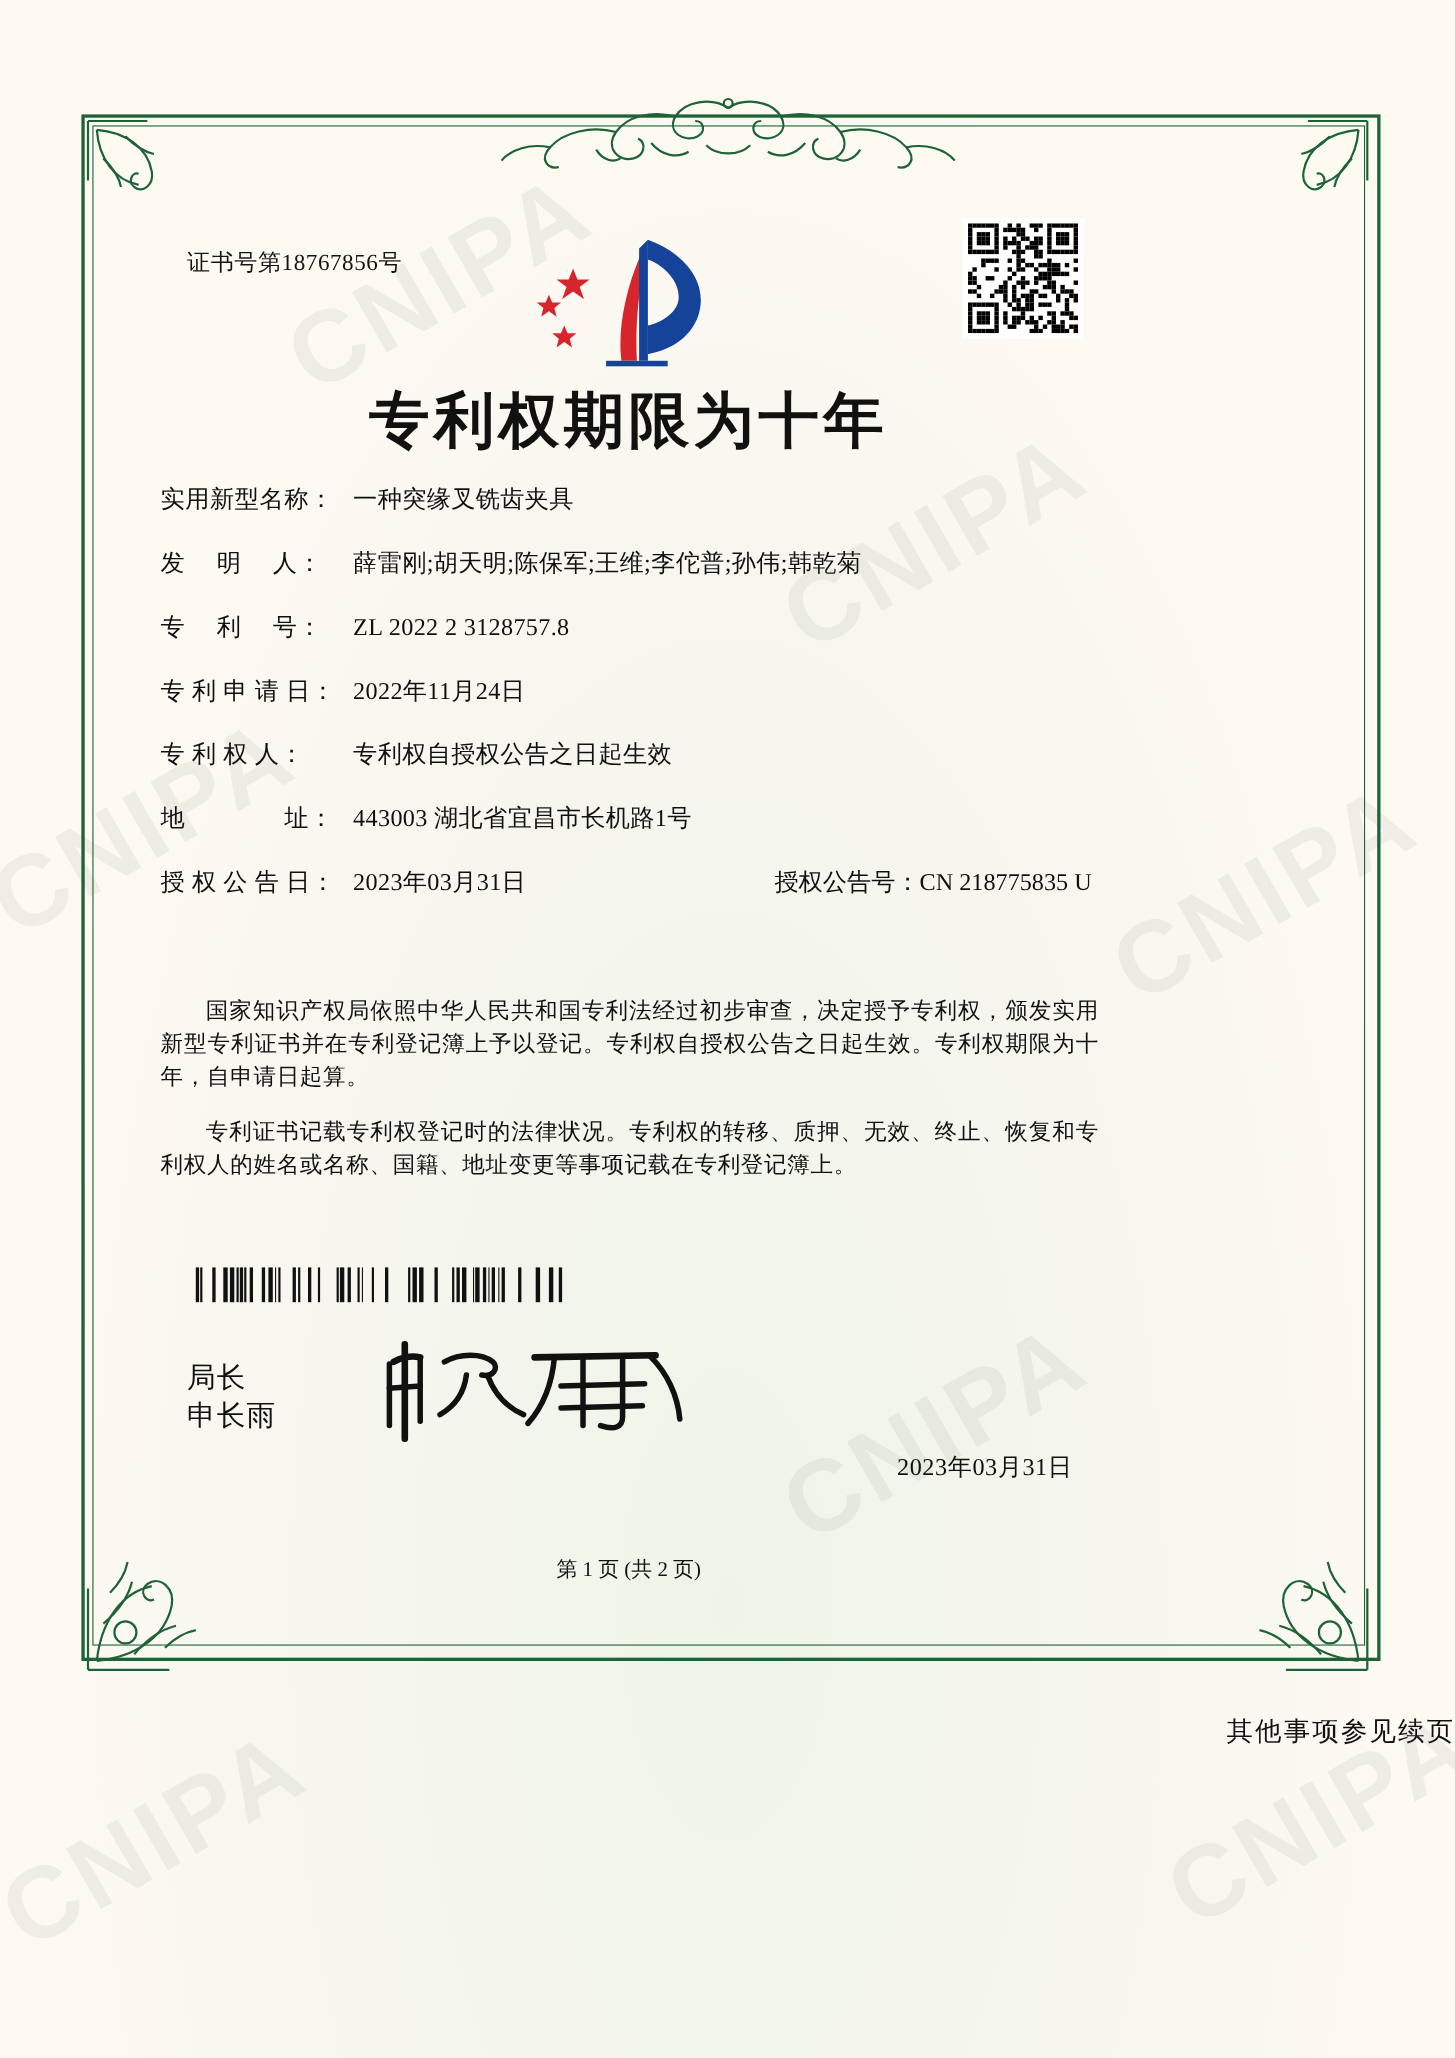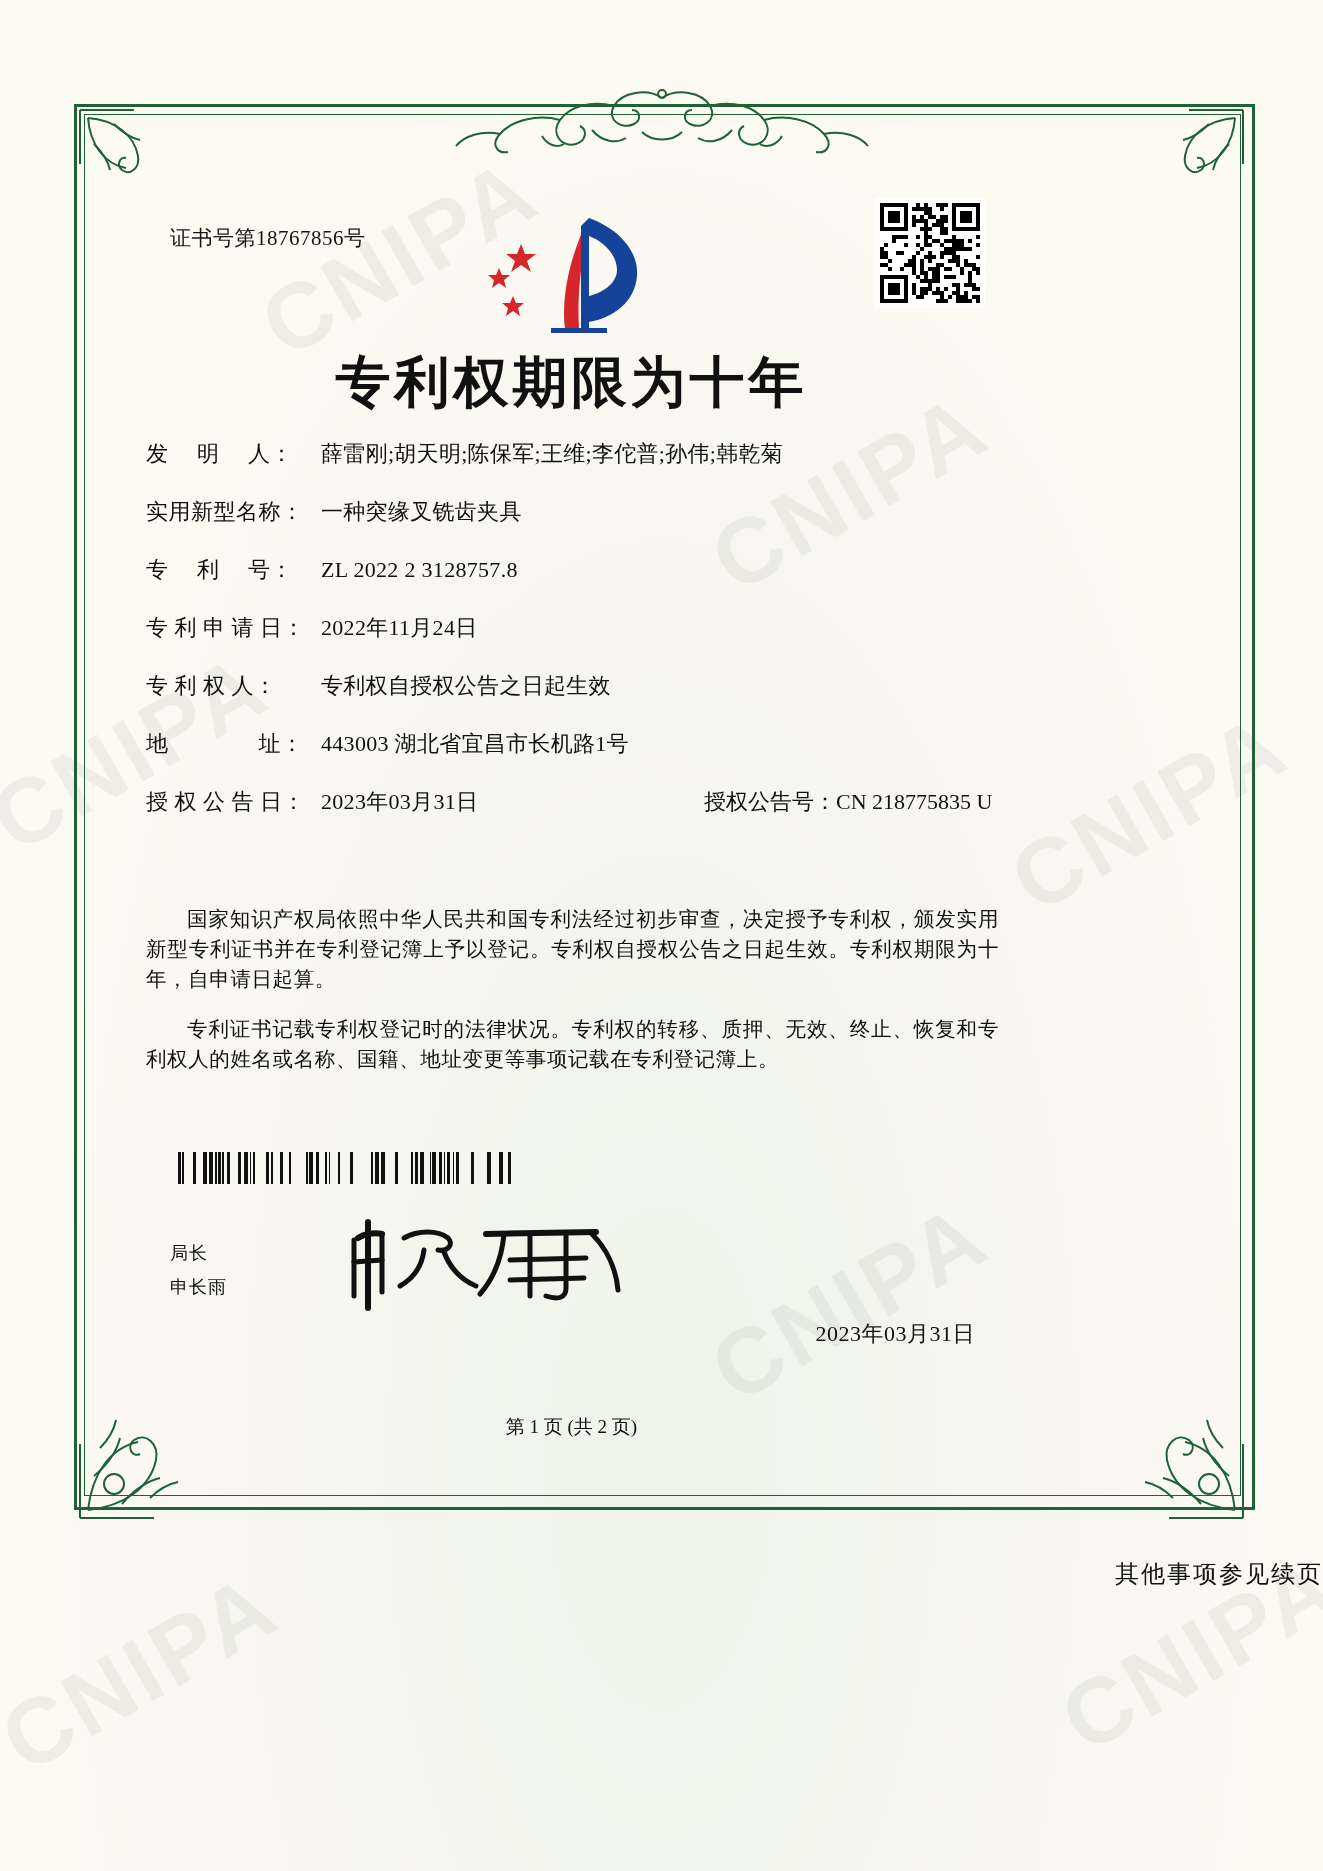--- a/index.html
+++ b/index.html
@@ -178,21 +178,21 @@
     left: 86px;
     top: 1038px;
     width: 345px;
     height: 32px;
   }
 
   .sig-label {
     position: absolute;
     left: 86px;
     top: 1122px;
-    font-size: 18px;
+    font-size: 26px;
     line-height: 34px;
     color: #111;
     letter-spacing: 1px;
   }
 
   .signature {
     position: absolute;
     left: 250px;
     top: 1090px;
     width: 320px;
@@ -624,26 +624,26 @@
         <path d="M112 22 L112 132 L104 132 L104 30 Z" fill="#16439a"></path>
 
         <rect x="74" y="132" width="56" height="5" fill="#16439a"></rect>
       </svg>
     </div>
 
     <div class="title">专利权期限为十年</div>
 
     <div class="fields">
       <div class="frow">
+        <div class="flabel">实用新型名称：</div>
+        <div class="fvalue">一种突缘叉铣齿夹具</div>
+      </div>
+      <div class="frow">
         <div class="flabel">发　 明　 人：</div>
         <div class="fvalue">薛雷刚;胡天明;陈保军;王维;李佗普;孙伟;韩乾菊</div>
-      </div>
-      <div class="frow">
-        <div class="flabel">实用新型名称：</div>
-        <div class="fvalue">一种突缘叉铣齿夹具</div>
       </div>
       <div class="frow">
         <div class="flabel">专　 利　 号：</div>
         <div class="fvalue">ZL 2022 2 3128757.8</div>
       </div>
       <div class="frow">
         <div class="flabel">专 利 申 请 日：</div>
         <div class="fvalue">2022年11月24日</div>
       </div>
       <div class="frow">

